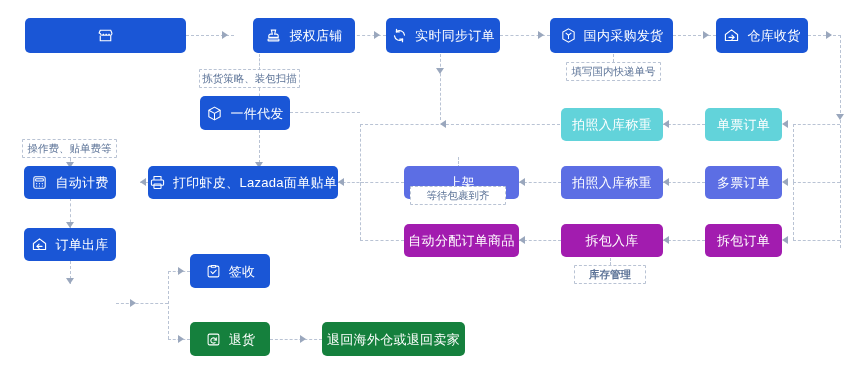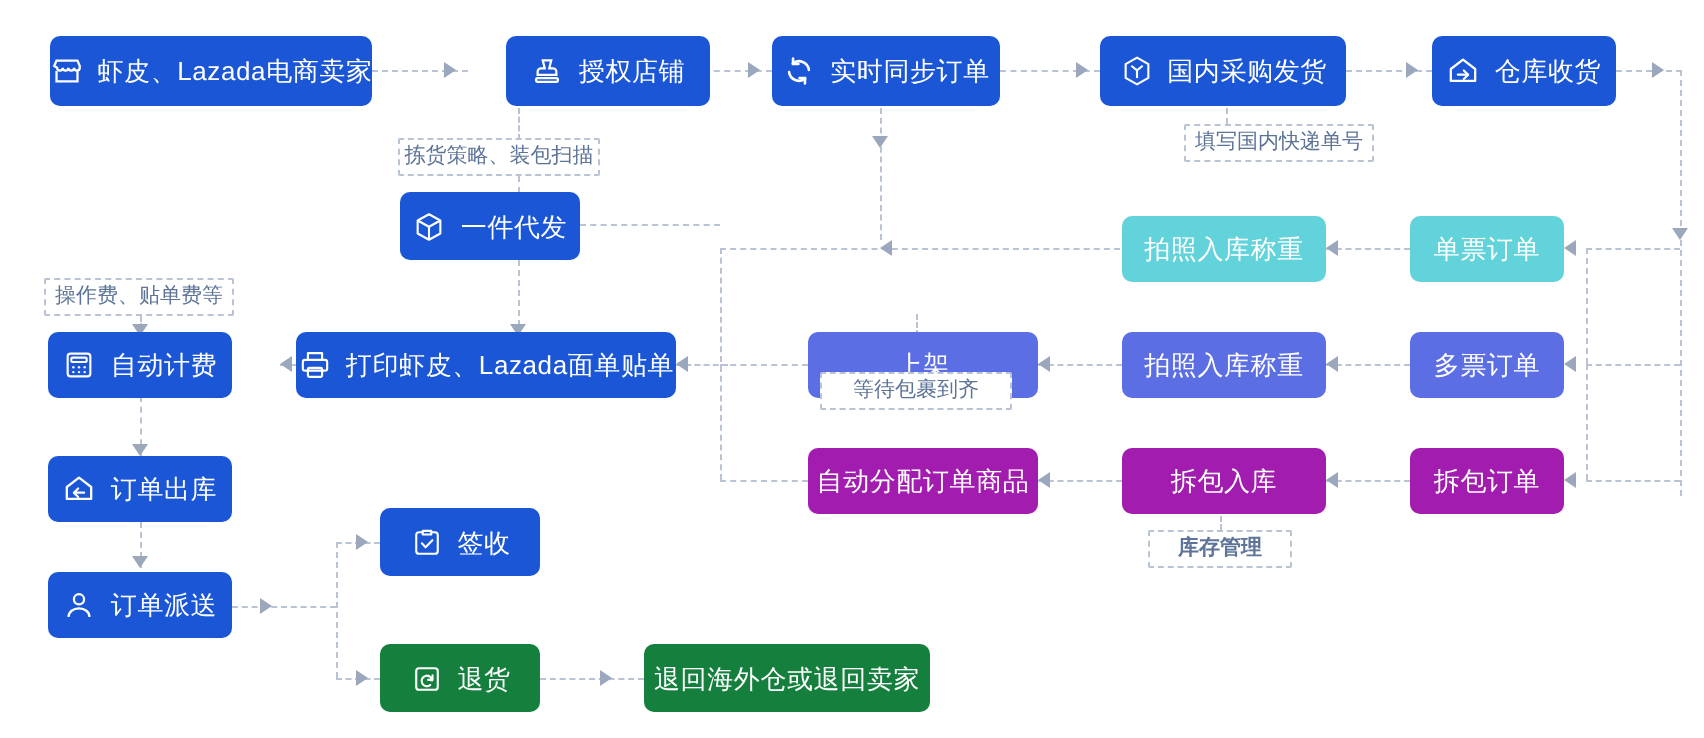--- a/index.html
+++ b/index.html
@@ -159,21 +159,20 @@
 
   <div class="conn v" style="left:458px; top:157px; height:11px;"></div>
 
   <div class="conn v" style="left:610px; top:254px; height:11px;"></div>
 
   <div class="node c-primary" style="left:25px; top:18px; width:161px; height:35px;">
     <svg class="ic" width="17" height="17" viewBox="0 0 24 24" fill="none" stroke="#fff" stroke-width="1.6">
       <path d="M3 8.5L4.6 4.6h14.8L21 8.5v1.2a2 2 0 0 1-2 2 2 2 0 0 1-2-2 2 2 0 0 1-2 2 2 2 0 0 1-2-2 2 2 0 0 1-2 2 2 2 0 0 1-2-2 2 2 0 0 1-2 2 2 2 0 0 1-2-2z"></path>
       <path d="M4.6 12v7.4h14.8V12"></path>
     </svg>
-    <span class="lbl">虾皮、Lazada电商卖家</span>
   </div>
 
   <div class="node c-primary" style="left:234px; top:18px; width:102px; height:35px;margin-left:19px;">
     <svg class="ic" width="17" height="17" viewBox="0 0 24 24" fill="none" stroke="#fff" stroke-width="1.6">
       <path d="M9 4.5h6l-1.4 5.6h2.6a2.4 2.4 0 0 1 2.4 2.4v2.2H5.4v-2.2a2.4 2.4 0 0 1 2.4-2.4h2.6z"></path>
       <rect x="4.3" y="17" width="15.4" height="2.6" rx="1"></rect>
     </svg>
     <span class="lbl">授权店铺</span>
   </div>
 
@@ -239,27 +238,20 @@
 
   <div class="node c-primary" style="left:24px; top:228px; width:92px; height:33px;">
     <svg class="ic" width="17" height="17" viewBox="0 0 24 24" fill="none" stroke="#fff" stroke-width="1.6" stroke-linecap="round" stroke-linejoin="round">
       <path d="M3.4 10.6L12 4l8.6 6.6V19H3.4z"></path>
       <path d="M15.6 14.6h-7"></path>
       <path d="M11.4 11.6l-3 3 3 3"></path>
     </svg>
     <span class="lbl">订单出库</span>
   </div>
 
-  <div class="node c-primary" style="left:24px; top:286px; width:92px; height:33px;">
-    <svg class="ic" width="17" height="17" viewBox="0 0 24 24" fill="none" stroke="#fff" stroke-width="1.6" stroke-linejoin="round">
-      <circle cx="12" cy="8" r="3.6"></circle>
-      <path d="M4.6 20.4c0-3.6 3.3-6 7.4-6s7.4 2.4 7.4 6"></path>
-    </svg>
-    <span class="lbl">订单派送</span>
-  </div>
 
   <div class="node c-primary" style="left:190px; top:254px; width:80px; height:34px;">
     <svg class="ic" width="17" height="17" viewBox="0 0 24 24" fill="none" stroke="#fff" stroke-width="1.5" stroke-linecap="round" stroke-linejoin="round">
       <rect x="4.4" y="4.4" width="15.2" height="15.2" rx="2"></rect>
       <path d="M9 3.4h6v2.6H9z" fill="#1a56d6"></path>
       <path d="M8.4 12.2l2.6 2.8 4.8-5"></path>
     </svg>
     <span class="lbl">签收</span>
   </div>
 
@@ -300,21 +292,21 @@
     <span class="lbl">拆包入库</span>
   </div>
   <div class="node c-sky" style="left:705px; top:224px; width:77px; height:33px;">
     <span class="lbl">拆包订单</span>
   </div>
 
   <div class="tag" style="left:199px; top:69px; width:101px; height:19px;">
     <span>拣货策略、装包扫描</span>
   </div>
 
-  <div class="tag" style="left:592px; top:62px; width:95px; height:19px;text-align:right;">
+  <div class="tag" style="left:566px; top:62px; width:95px; height:19px;text-align:right;">
     <span>填写国内快递单号</span>
   </div>
 
   <div class="tag" style="left:22px; top:139px; width:95px; height:19px;">
     <span>操作费、贴单费等</span>
   </div>
 
   <div class="tag" style="left:410px; top:138px; width:96px; height:19px;margin-top:48px;">
     <span>等待包裹到齐</span>
   </div>

